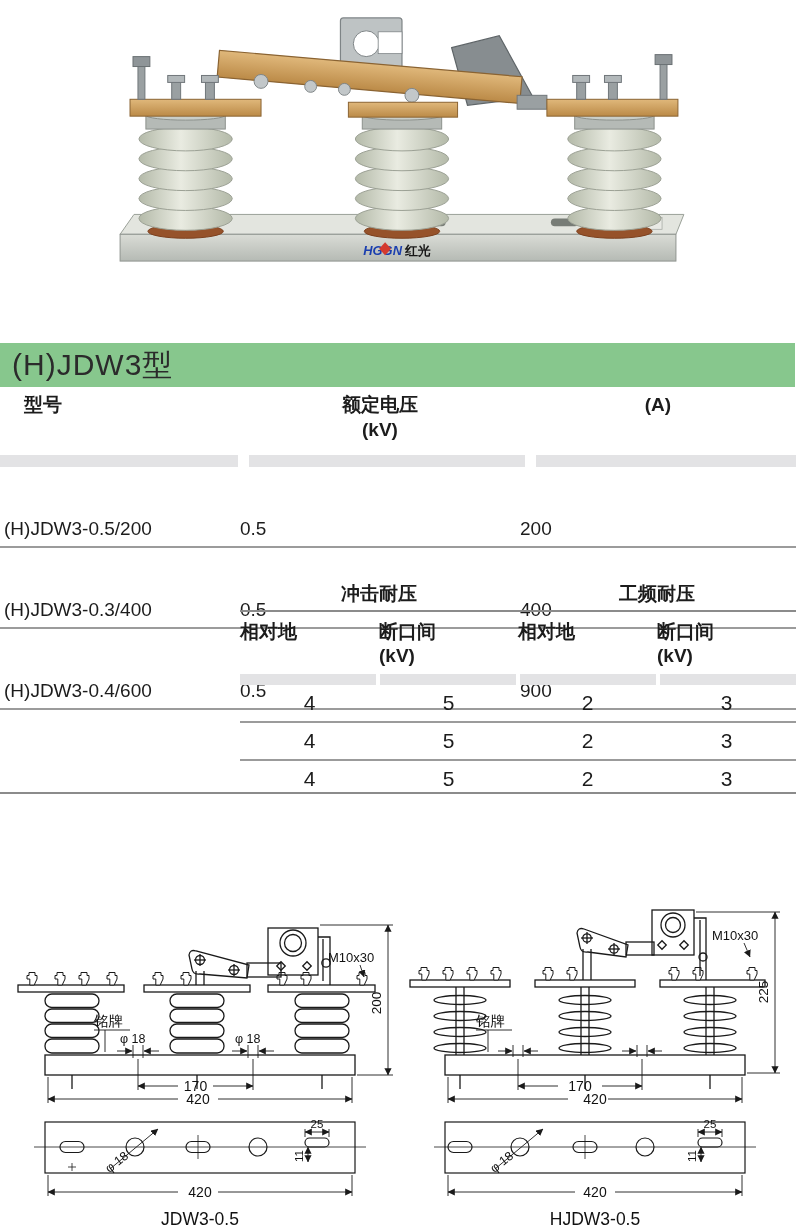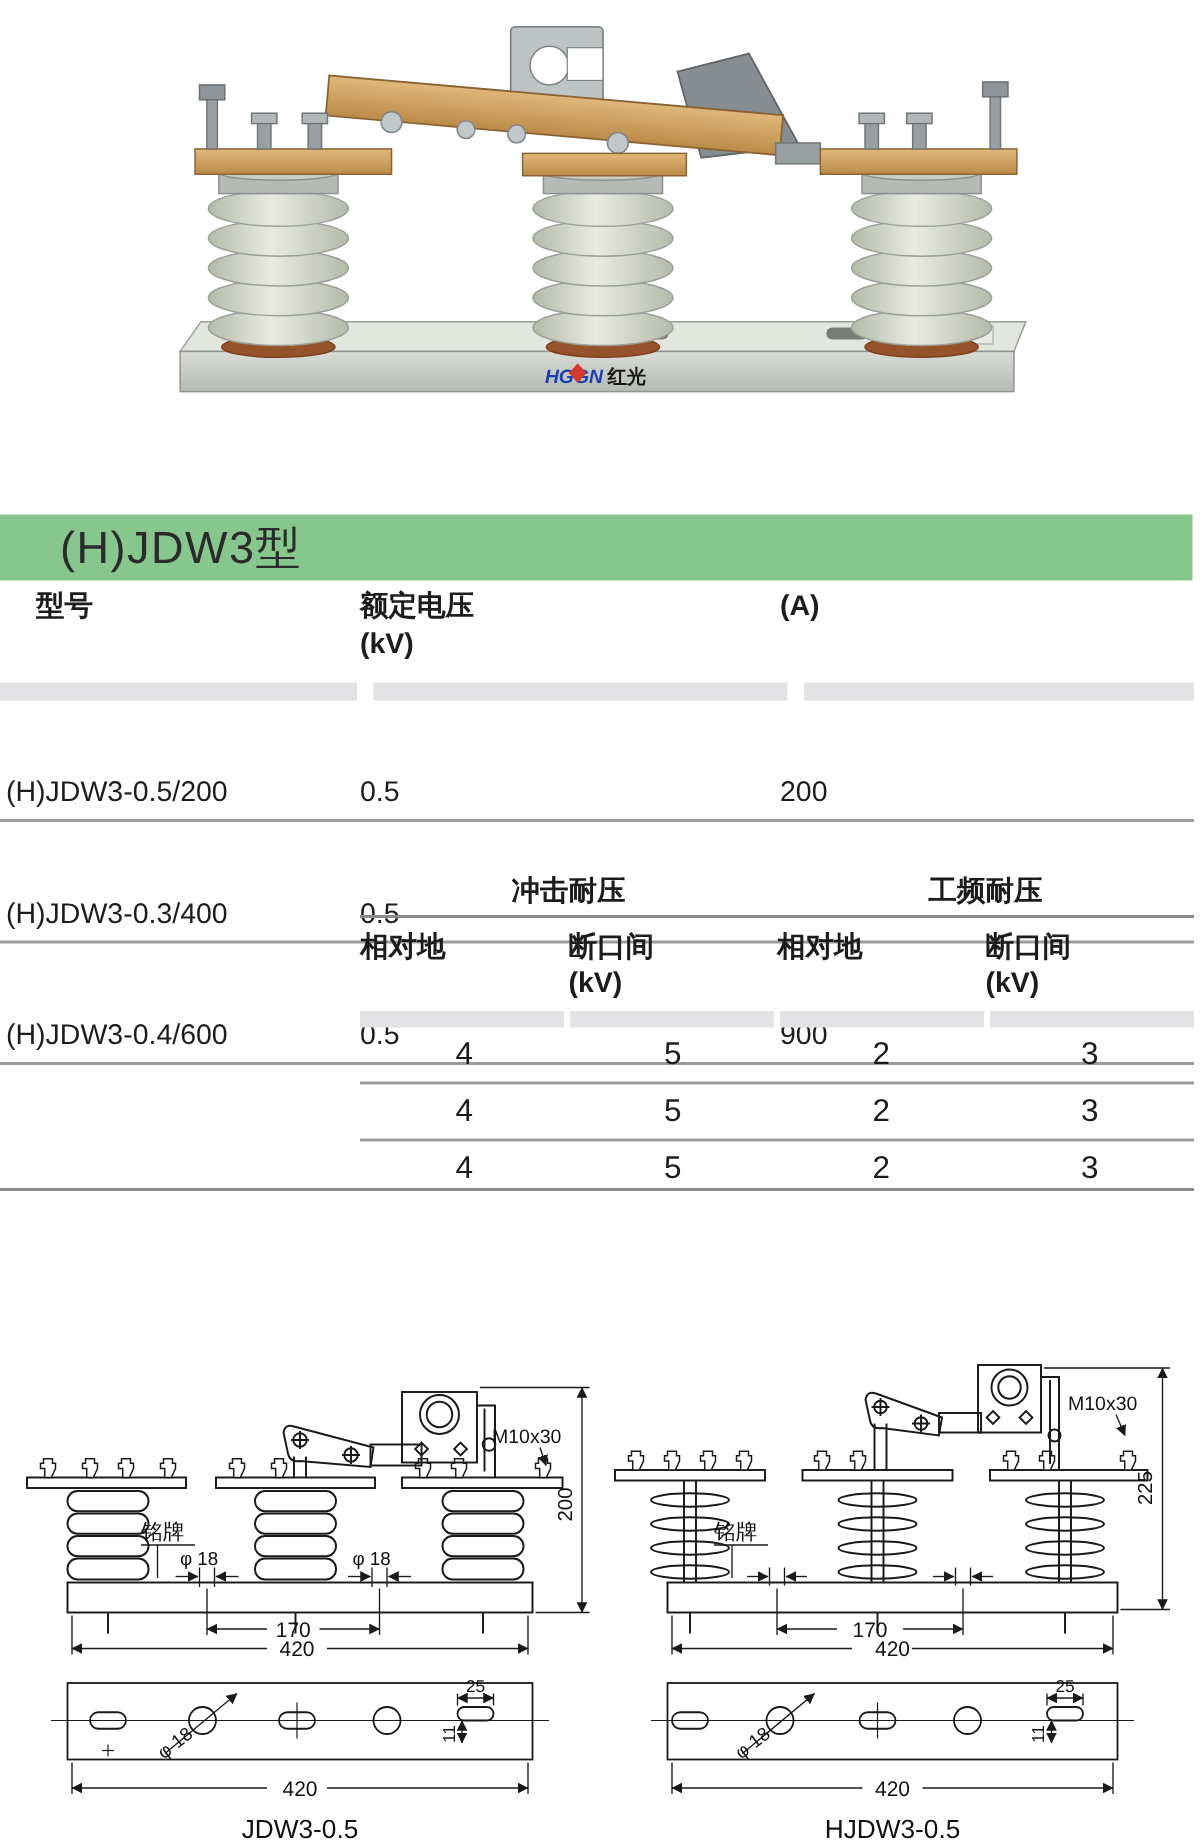--- a/index.html
+++ b/index.html
@@ -6,28 +6,28 @@
   .page{position:relative;width:800px;height:1232px;background:#fff;overflow:hidden;
         font-family:"Liberation Sans","DejaVu Sans",sans-serif;color:#1c1c1c;}
   svg text{font-family:"Liberation Sans","DejaVu Sans",sans-serif;}
 
   
   .photo{position:absolute;left:100px;top:4px;width:600px;height:268px;}
 
   
   .green-bar{position:absolute;left:0;top:343px;width:795px;height:44px;
              background:#87c78d;display:flex;align-items:center;}
-  .green-bar span{font-size:30px;color:#2b2b2b;padding-left:40px;letter-spacing:1px;}
+  .green-bar span{font-size:30px;color:#2b2b2b;padding-left:12px;letter-spacing:1px;}
 
   
   .t1{position:absolute;left:0;top:392px;width:796px;}
   .t1-head{display:grid;grid-template-columns:240px 280px 276px;align-items:start;height:58px;}
   .t1-head .c{font-size:19px;font-weight:bold;line-height:25px;}
   .t1-head .model{text-align:left;padding-left:4px;margin-left:20px;}
-  .t1-head .num{text-align:left;}
+  .t1-head .num{text-align:center;}
   .t1-head .num span{display:block;}
   .band3{display:grid;grid-template-columns:238px 276px 260px;column-gap:11px;height:12px;margin-top:5px;}
   .band3 i{background:#e3e3e5;}
   .t1-row{display:grid;grid-template-columns:240px 280px 276px;height:34px;align-items:center;
           border-bottom:2px solid #9b9b9b;font-size:19px;margin-top:45px;}
   .t1-row .model{padding-left:4px;}
   .t1-row .num{text-align:left;}
 
   
   .t2{position:absolute;left:240px;top:577px;width:556px;}
@@ -180,20 +180,21 @@
         <i></i>
       </div>
     <div class="t1-row">
       <div class="model">(H)JDW3-0.5/200</div>
       <div class="num">0.5</div>
       <div class="num">200</div>
     </div>
     <div class="t1-row">
       <div class="model">(H)JDW3-0.3/400</div>
       <div class="num">0.5</div>
+      <div class="num">400</div>
     </div>
     <div class="t1-row">
       <div class="model">(H)JDW3-0.4/600</div>
       <div class="num">0.5</div>
       <div class="num">900</div>
     </div>
   </div>
 
   <div class="t2">
     <div class="t2-groups">

